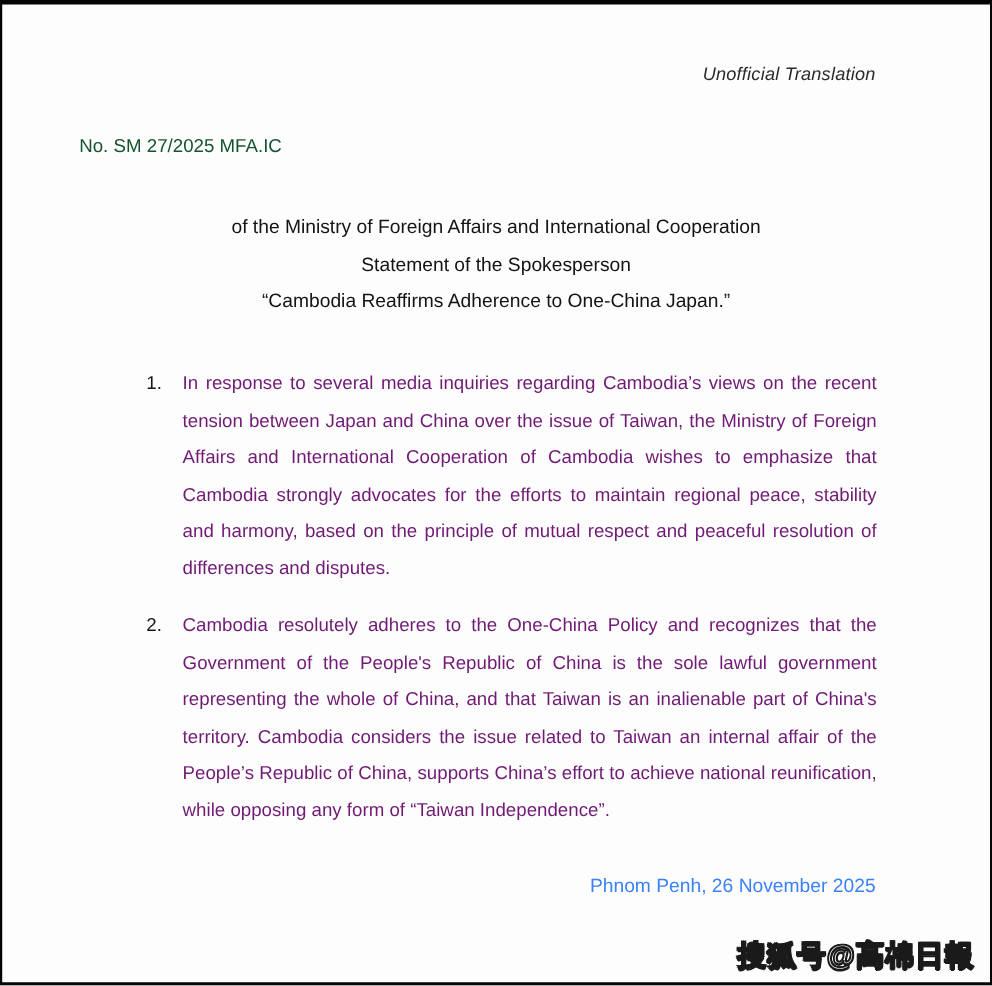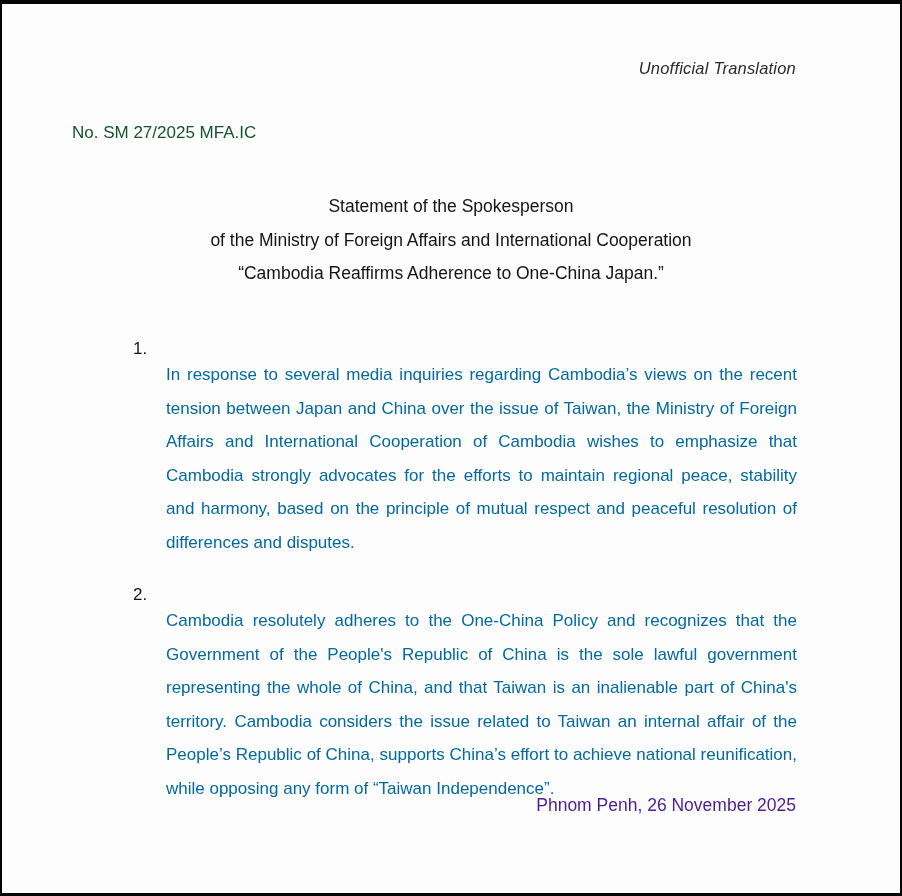--- a/index.html
+++ b/index.html
@@ -63,29 +63,28 @@
     font-size: 17px;
     line-height: 33.5px;
     color: #161616;
   }
   .para-text {
     flex: 1 1 auto;
     font-size: 17px;
     line-height: 33.5px;
     text-align: justify;
     text-justify: inter-word;
-    color: #0369a1;
-    margin-top: 26px;
+    color: #701a75;
   }
   .dateline {
     position: absolute;
     top: 791px;
     right: 104px;
     font-size: 17.5px;
-    color: #4c1d95;
+    color: #3b82f6;
   }
   .watermark {
     position: absolute;
     right: 14px;
     bottom: 7px;
     font-size: 26px;
     font-weight: bold;
     color: #ffffff;
     letter-spacing: 1px;
     -webkit-text-stroke: 1.3px #1a1a1a;
@@ -100,32 +99,33 @@
 </head>
 <body>
 
 <div class="page">
 
   <div class="translation-note">Unofficial Translation</div>
 
   <div class="ref-number">No. SM 27/2025 MFA.IC</div>
 
   <div class="title-block">
+    <div>of the Ministry of Foreign Affairs and International Cooperation</div>
     <div>Statement of the Spokesperson</div>
-    <div>of the Ministry of Foreign Affairs and International Cooperation</div>
     <div>“Cambodia Reaffirms Adherence to One-China Japan.”</div>
   </div>
 
   <div class="body-block">
     <div class="para">
       <div class="para-num">1.</div>
       <div class="para-text">In response to several media inquiries regarding Cambodia’s views on the recent tension between Japan and China over the issue of Taiwan, the Ministry of Foreign Affairs and International Cooperation of Cambodia wishes to emphasize that Cambodia strongly advocates for the efforts to maintain regional peace, stability and harmony, based on the principle of mutual respect and peaceful resolution of differences and disputes.</div>
     </div>
     <div class="para">
       <div class="para-num">2.</div>
       <div class="para-text">Cambodia resolutely adheres to the One-China Policy and recognizes that the Government of the People's Republic of China is the sole lawful government representing the whole of China, and that Taiwan is an inalienable part of China's territory. Cambodia considers the issue related to Taiwan an internal affair of the People’s Republic of China, supports China’s effort to achieve national reunification, while opposing any form of “Taiwan Independence”.</div>
     </div>
   </div>
 
   <div class="dateline">Phnom Penh, 26 November 2025</div>
 
+  <div class="watermark">搜狐号@高棉日報</div>
 
 </div>
 
 </body></html>

